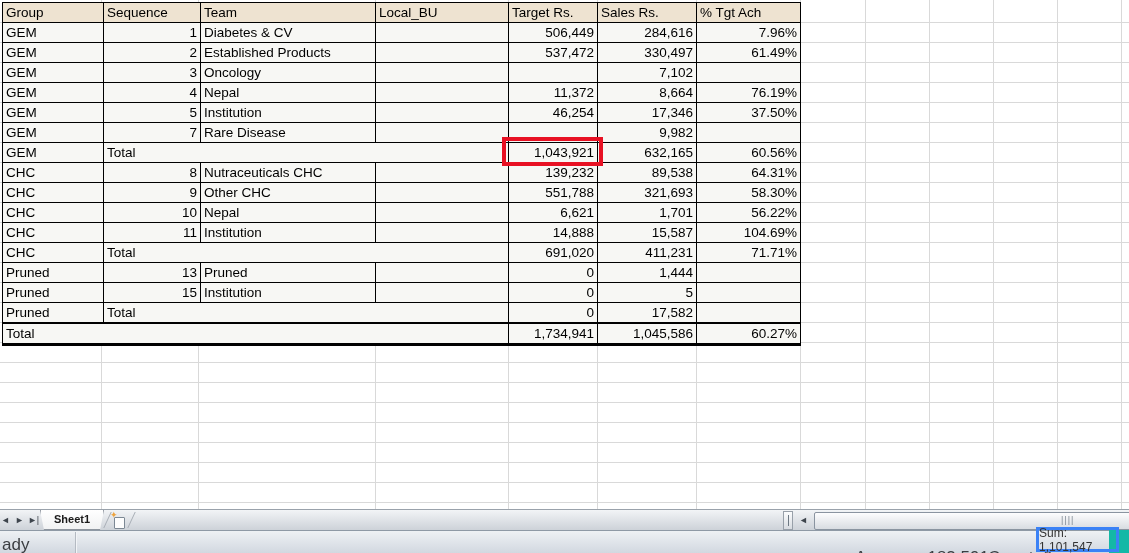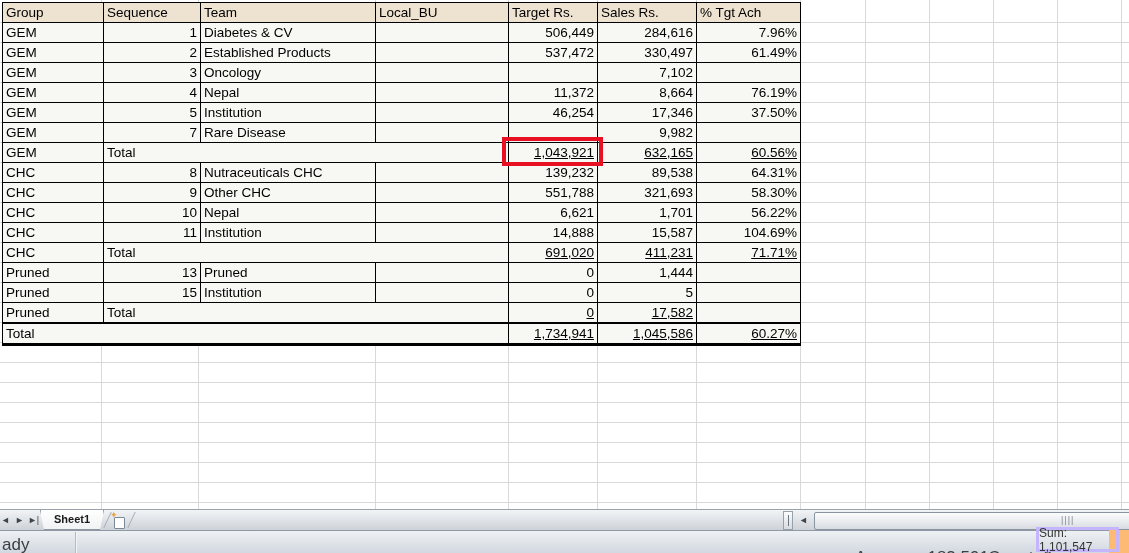--- a/index.html
+++ b/index.html
@@ -1,38 +1,38 @@
 <!DOCTYPE html>
 <html><head>
 <meta charset="utf-8">
 <style>
   html,body{margin:0;padding:0;}
   .screen{
     position:relative; width:1129px; height:553px; overflow:hidden;
-    background:#fdba74; font-family:"Liberation Sans",sans-serif;
+    background:#14b8a6; font-family:"Liberation Sans",sans-serif;
     -webkit-font-smoothing:antialiased;
   }
   
   .sheet{position:absolute; left:0; top:0; width:1129px; height:509px; background:#fff;}
   .hlines{position:absolute; left:0; top:22px; width:100%; height:481px;
     background:repeating-linear-gradient(to bottom,#d9d9d9 0 1px,transparent 1px 20px);}
   .vl{position:absolute; top:0; height:509px; width:1px; background:#d9d9d9;}
   
   table.grid{position:absolute; left:2px; top:2px; border-collapse:collapse;
     table-layout:fixed; font-size:13.5px; color:#000;}
   table.grid td{border:1px solid #000; height:19px; line-height:19px; padding:0 3px;
     overflow:hidden; white-space:nowrap; background:#f7f7f4; font-family:"Liberation Sans",sans-serif;}
   table.grid thead td{background:#eee3d1;}
   td.num{text-align:right; padding-right:4px;}
-  td.gray{background:#bfbfbf;text-decoration:underline;}
+  td.gray{background:#bfbfbf;}
   tr.row-grand td{border-top:2px solid #000; border-bottom:3px solid #000;}
   
   .redbox{position:absolute; border:4px solid #e81123; background:transparent; z-index:30;}
   .redbox2{position:absolute; left:1036px; top:527px; width:83px; height:25px;
-    border:3px solid #c4b5fd; box-sizing:border-box; z-index:40;
+    border:3px solid #3b82f6; box-sizing:border-box; z-index:40;
     display:flex; align-items:center; justify-content:center;}
   .redbox2 span{font-size:12px; color:#333;}
   .rb-cell{left:502px; top:137px; width:101px; height:29px; box-sizing:border-box;}
   
   .tabbar{position:absolute; left:0; top:509px; width:1129px; height:21px;
     background:linear-gradient(#f2f4f6,#cdd2d8); border-top:1px solid #9aa2ab;
     box-sizing:border-box; z-index:20;}
   .navbtn{position:absolute; top:1px; width:15px; height:18px; text-align:center;
     font-size:9px; line-height:18px; color:#3e454d; cursor:default;}
   .sheettab{position:absolute; left:40px; top:0; width:64px; height:20px;

